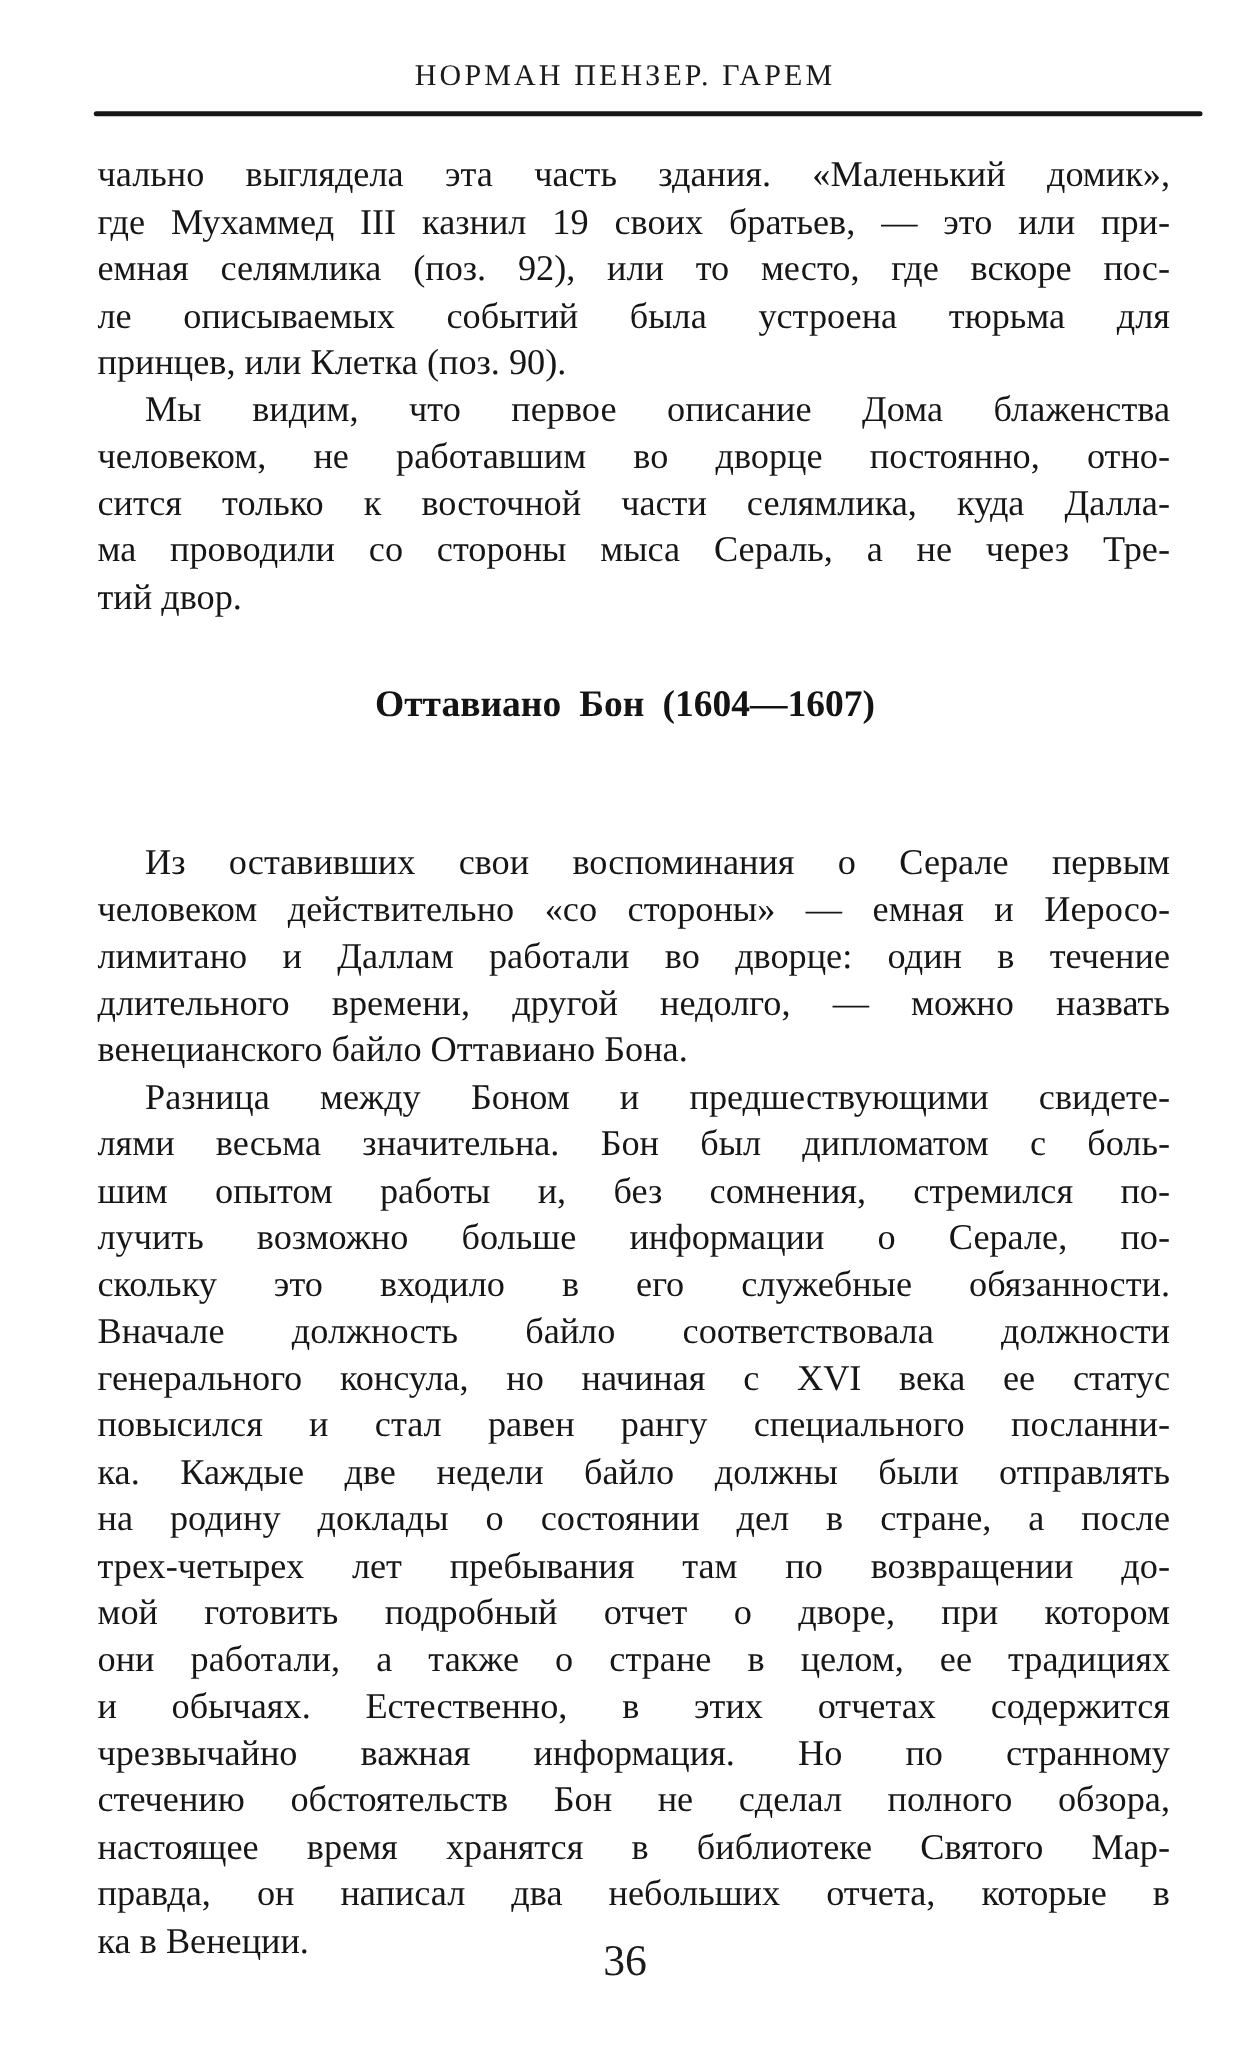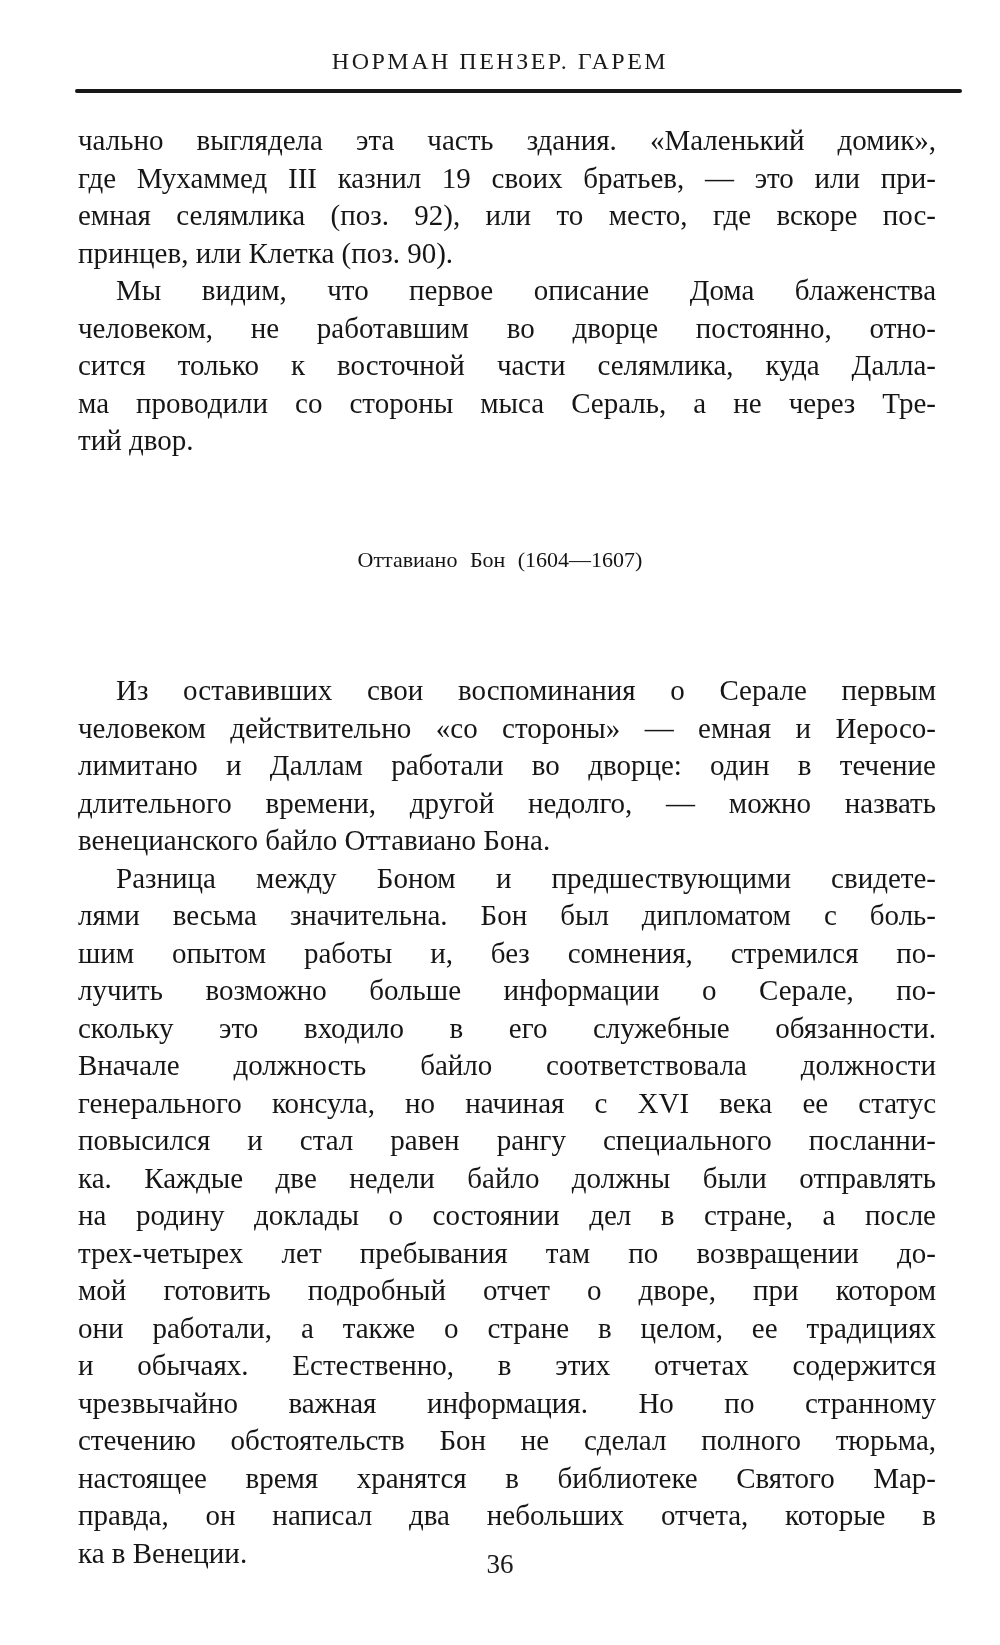--- a/index.html
+++ b/index.html
@@ -58,49 +58,50 @@
   }
   .line.indent {
     text-indent: 38px;
   }
   .section-heading {
     position: absolute;
     top: 547px;
     left: 0;
     width: 100%;
     text-align: center;
-    font-weight: normal;
-    font-size: 22px;
+    font-weight: bold;
+    font-size: 30px;
     word-spacing: 7px;
     color: #141414;
   }
   .page-number {
     position: absolute;
     top: 1549px;
     left: 0;
     width: 100%;
     text-align: center;
-    font-size: 27px;
+    font-size: 35px;
     color: #1b1b1b;
   }
 </style>
 </head>
 <body>
 
 <div class="page">
 
   <div class="header-title">НОРМАН ПЕНЗЕР. ГАРЕМ</div>
 
   <div class="header-rule"></div>
 
   <div class="text-block text-block-1">
       <div class="paragraph">
         <div class="line">чально выглядела эта часть здания. «Маленький домик»,</div>
         <div class="line">где Мухаммед III казнил 19 своих братьев, — это или при-</div>
         <div class="line">емная селямлика (поз. 92), или то место, где вскоре пос-</div>
+        <div class="line">ле описываемых событий была устроена тюрьма для</div>
         <div class="line last">принцев, или Клетка (поз. 90).</div>
       </div>
       <div class="paragraph">
         <div class="line indent">Мы видим, что первое описание Дома блаженства</div>
         <div class="line">человеком, не работавшим во дворце постоянно, отно-</div>
         <div class="line">сится только к восточной части селямлика, куда Далла-</div>
         <div class="line">ма проводили со стороны мыса Сераль, а не через Тре-</div>
         <div class="line last">тий двор.</div>
       </div>
     </div>
@@ -124,21 +125,21 @@
         <div class="line">Вначале должность байло соответствовала должности</div>
         <div class="line">генерального консула, но начиная с XVI века ее статус</div>
         <div class="line">повысился и стал равен рангу специального посланни-</div>
         <div class="line">ка. Каждые две недели байло должны были отправлять</div>
         <div class="line">на родину доклады о состоянии дел в стране, а после</div>
         <div class="line">трех-четырех лет пребывания там по возвращении до-</div>
         <div class="line">мой готовить подробный отчет о дворе, при котором</div>
         <div class="line">они работали, а также о стране в целом, ее традициях</div>
         <div class="line">и обычаях. Естественно, в этих отчетах содержится</div>
         <div class="line">чрезвычайно важная информация. Но по странному</div>
-        <div class="line">стечению обстоятельств Бон не сделал полного тюрьма,</div>
+        <div class="line">стечению обстоятельств Бон не сделал полного обзора,</div>
         <div class="line">настоящее время хранятся в библиотеке Святого Мар-</div>
         <div class="line">правда, он написал два небольших отчета, которые в</div>
         <div class="line last">ка в Венеции.</div>
       </div>
     </div>
 
   <div class="page-number">36</div>
 
 </div>
 

